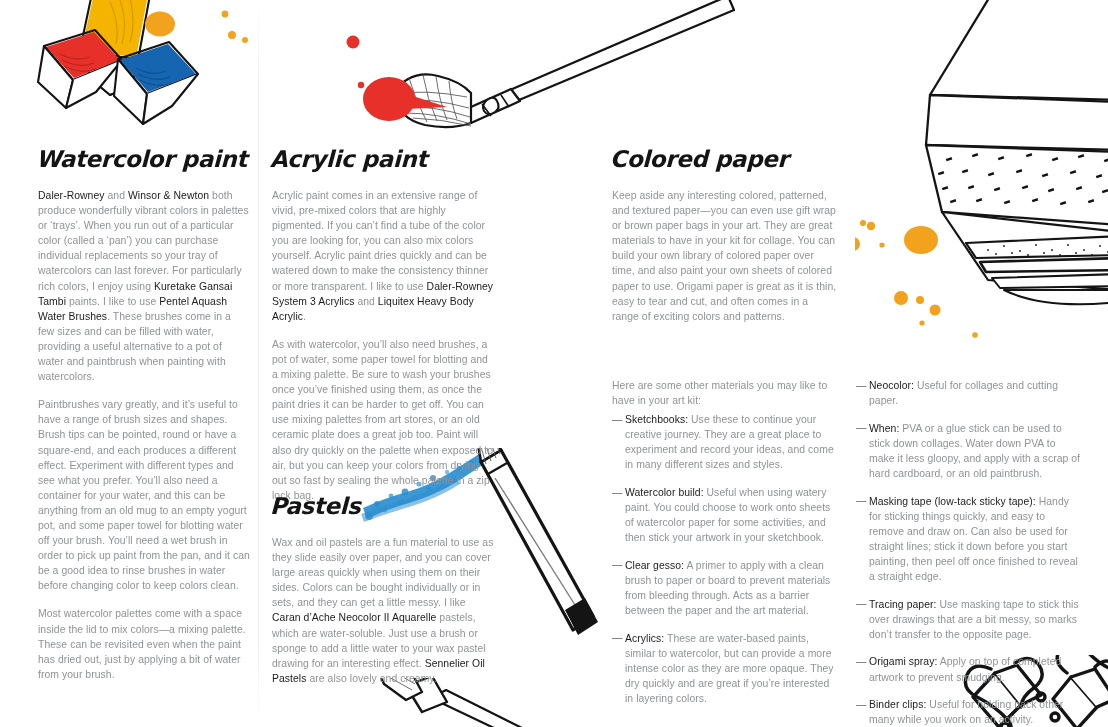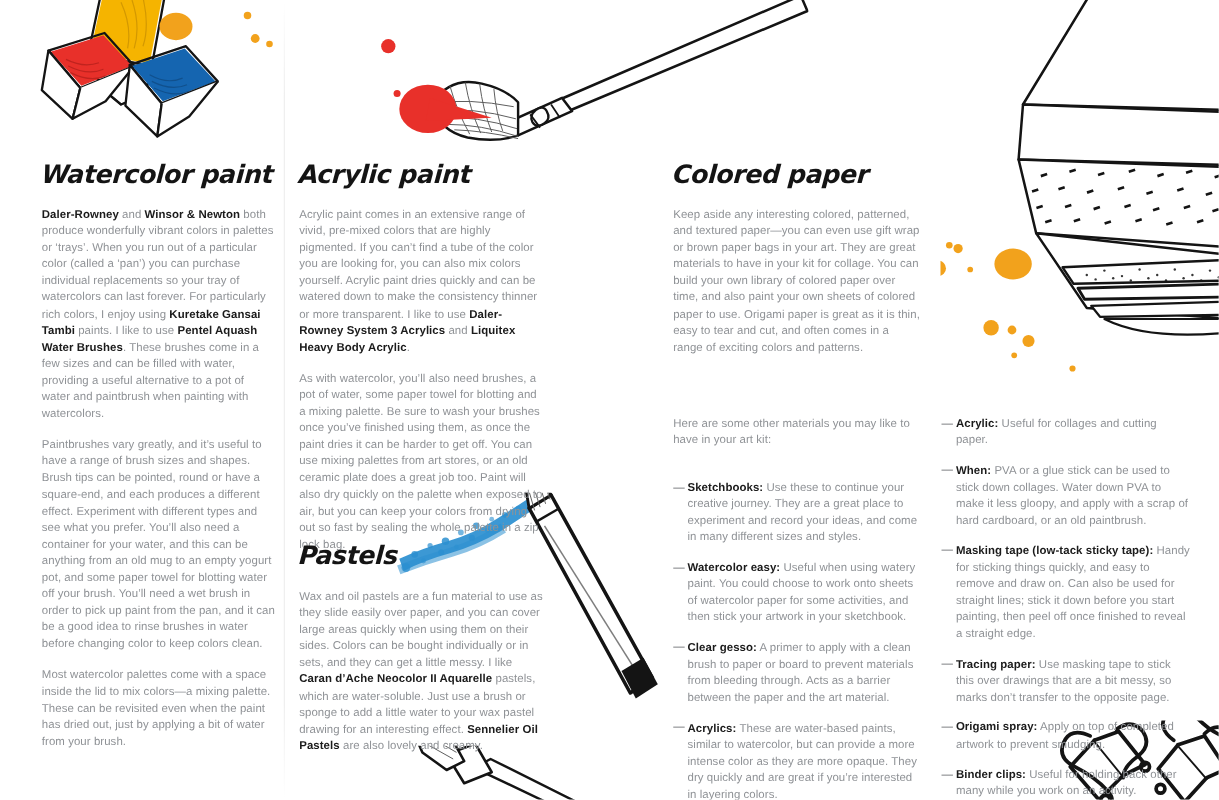--- a/index.html
+++ b/index.html
@@ -36,37 +36,37 @@
     line-height:1.0;
   }
   p{
     margin:0 0 13px 0;
     font-size:10.4px;
     line-height:15.1px;
     color:#8f9296;
     letter-spacing:0.06px;
   }
   p:last-child{margin-bottom:0;}
-  b{color:#1b1b1b;font-weight:bold;}
+  b{color:#1b1b1b;font-weight:normal;}
 
   ul.mlist{list-style:none;margin:0;padding:0;}
   ul.mlist li{
     position:relative;
     padding-left:13px;
     margin-bottom:12.5px;
     font-size:10.4px;
     line-height:15.1px;
     color:#8f9296;
     letter-spacing:0.06px;
   }
   ul.mlist li .dash{
     position:absolute;left:0;top:-0.5px;color:#5e6165;font-size:10.4px;
   }
   ul.mlist li b{color:#1b1b1b;}
-  .intro{margin-bottom:28px;}
+  .intro{margin-bottom:4px;}
 
   
   #col-watercolor{left:38px;top:148px;width:212px;}
   #col-acrylic  {left:272px;top:148px;width:222px;}
   #col-pastels  {left:272px;top:495px;width:222px;}
   #col-colored  {left:612px;top:148px;width:225px;}
   #col-kit-left {left:612px;top:378px;width:222px;}
   #col-kit-right{left:856px;top:378px;width:226px;}
 </style>
 </head>
@@ -310,29 +310,29 @@
     <h2 class="heading">Colored paper</h2>
     <div>
         <p><span>Keep aside any interesting colored, patterned, and textured paper—you can even use gift wrap or brown paper bags in your art. They are great materials to have in your kit for collage. You can build your own library of colored paper over time, and also paint your own sheets of colored paper to use. Origami paper is great as it is thin, easy to tear and cut, and often comes in a range of exciting colors and patterns.</span></p>
       </div>
   </div>
 
   <div class="col" id="col-kit-left">
     <p class="intro">Here are some other materials you may like to have in your art kit:</p>
     <ul class="mlist">
         <li><span class="dash">—</span><b>Sketchbooks:</b><span> Use these to continue your creative journey. They are a great place to experiment and record your ideas, and come in many different sizes and styles.</span></li>
-        <li><span class="dash">—</span><b>Watercolor easy:</b><span> Useful when using watery paint. You could choose to work onto sheets of watercolor paper for some activities, and then stick your artwork in your sketchbook.</span></li>
+        <li><span class="dash">—</span><b>Watercolor build:</b><span> Useful when using watery paint. You could choose to work onto sheets of watercolor paper for some activities, and then stick your artwork in your sketchbook.</span></li>
         <li><span class="dash">—</span><b>Clear gesso:</b><span> A primer to apply with a clean brush to paper or board to prevent materials from bleeding through. Acts as a barrier between the paper and the art material.</span></li>
         <li><span class="dash">—</span><b>Acrylics:</b><span> These are water-based paints, similar to watercolor, but can provide a more intense color as they are more opaque. They dry quickly and are great if you’re interested in layering colors.</span></li>
       </ul>
   </div>
 
   <div class="col" id="col-kit-right">
     <ul class="mlist">
-        <li><span class="dash">—</span><b>Acrylic:</b><span> Useful for collages and cutting paper.</span></li>
+        <li><span class="dash">—</span><b>Neocolor:</b><span> Useful for collages and cutting paper.</span></li>
         <li><span class="dash">—</span><b>When:</b><span> PVA or a glue stick can be used to stick down collages. Water down PVA to make it less gloopy, and apply with a scrap of hard cardboard, or an old paintbrush.</span></li>
         <li><span class="dash">—</span><b>Masking tape (low-tack sticky tape):</b><span> Handy for sticking things quickly, and easy to remove and draw on. Can also be used for straight lines; stick it down before you start painting, then peel off once finished to reveal a straight edge.</span></li>
         <li><span class="dash">—</span><b>Tracing paper:</b><span> Use masking tape to stick this over drawings that are a bit messy, so marks don’t transfer to the opposite page.</span></li>
         <li><span class="dash">—</span><b>Origami spray:</b><span> Apply on top of completed artwork to prevent smudging.</span></li>
         <li><span class="dash">—</span><b>Binder clips:</b><span> Useful for holding back other many while you work on an activity.</span></li>
       </ul>
   </div>
 
 </div>
 

